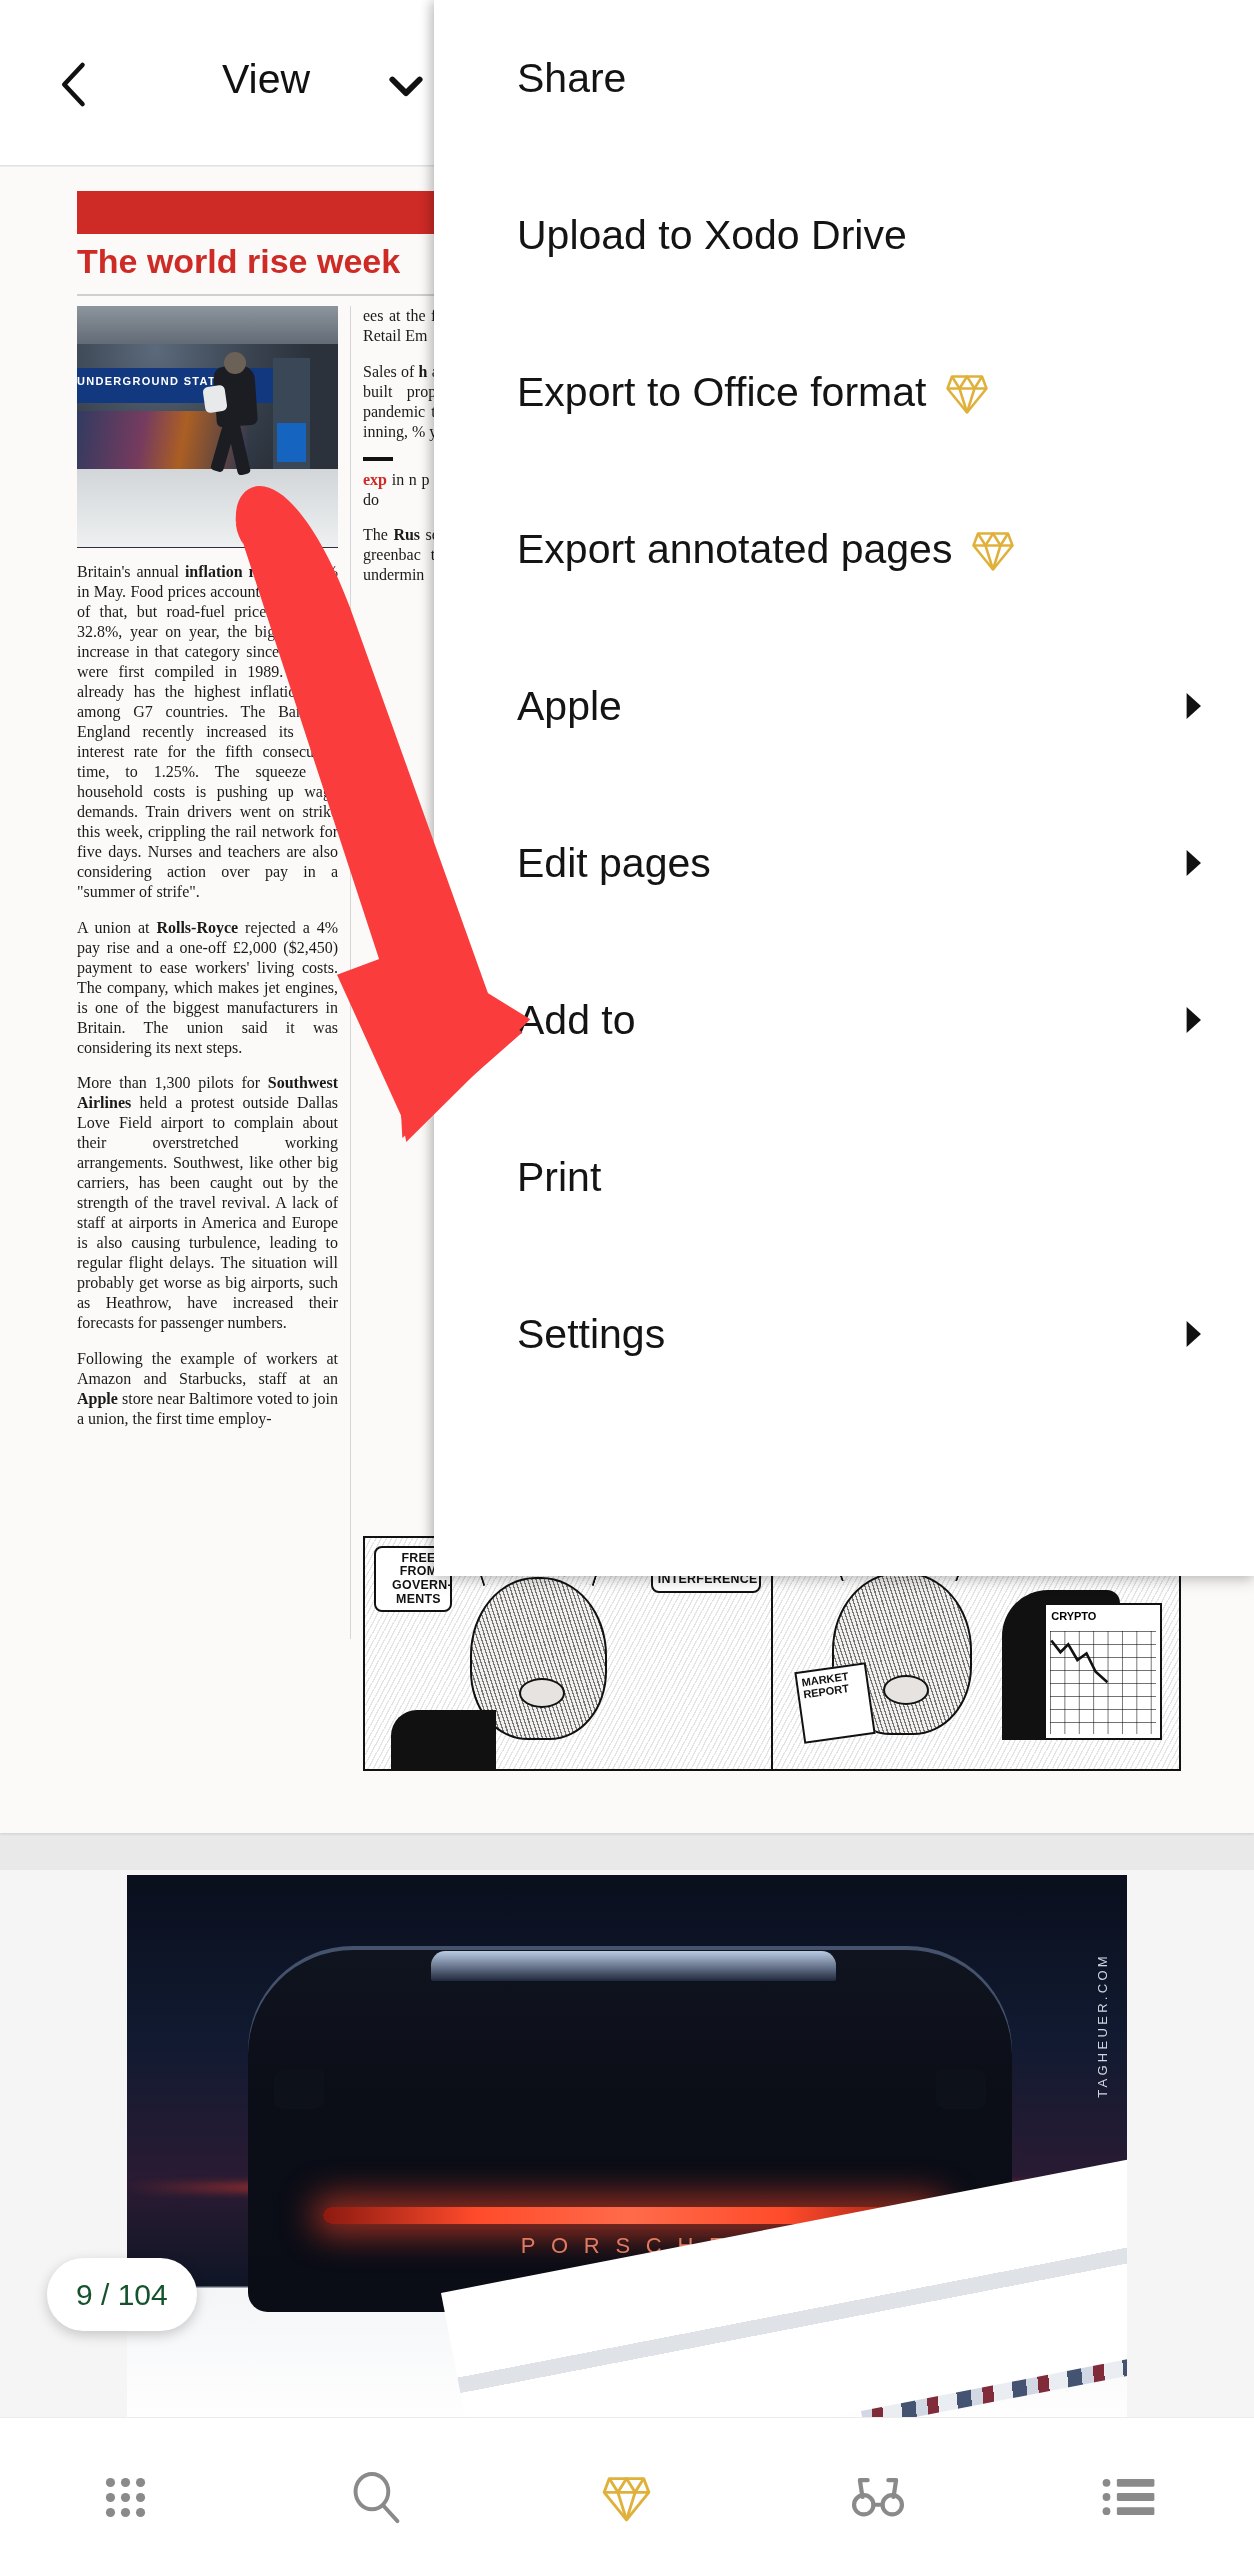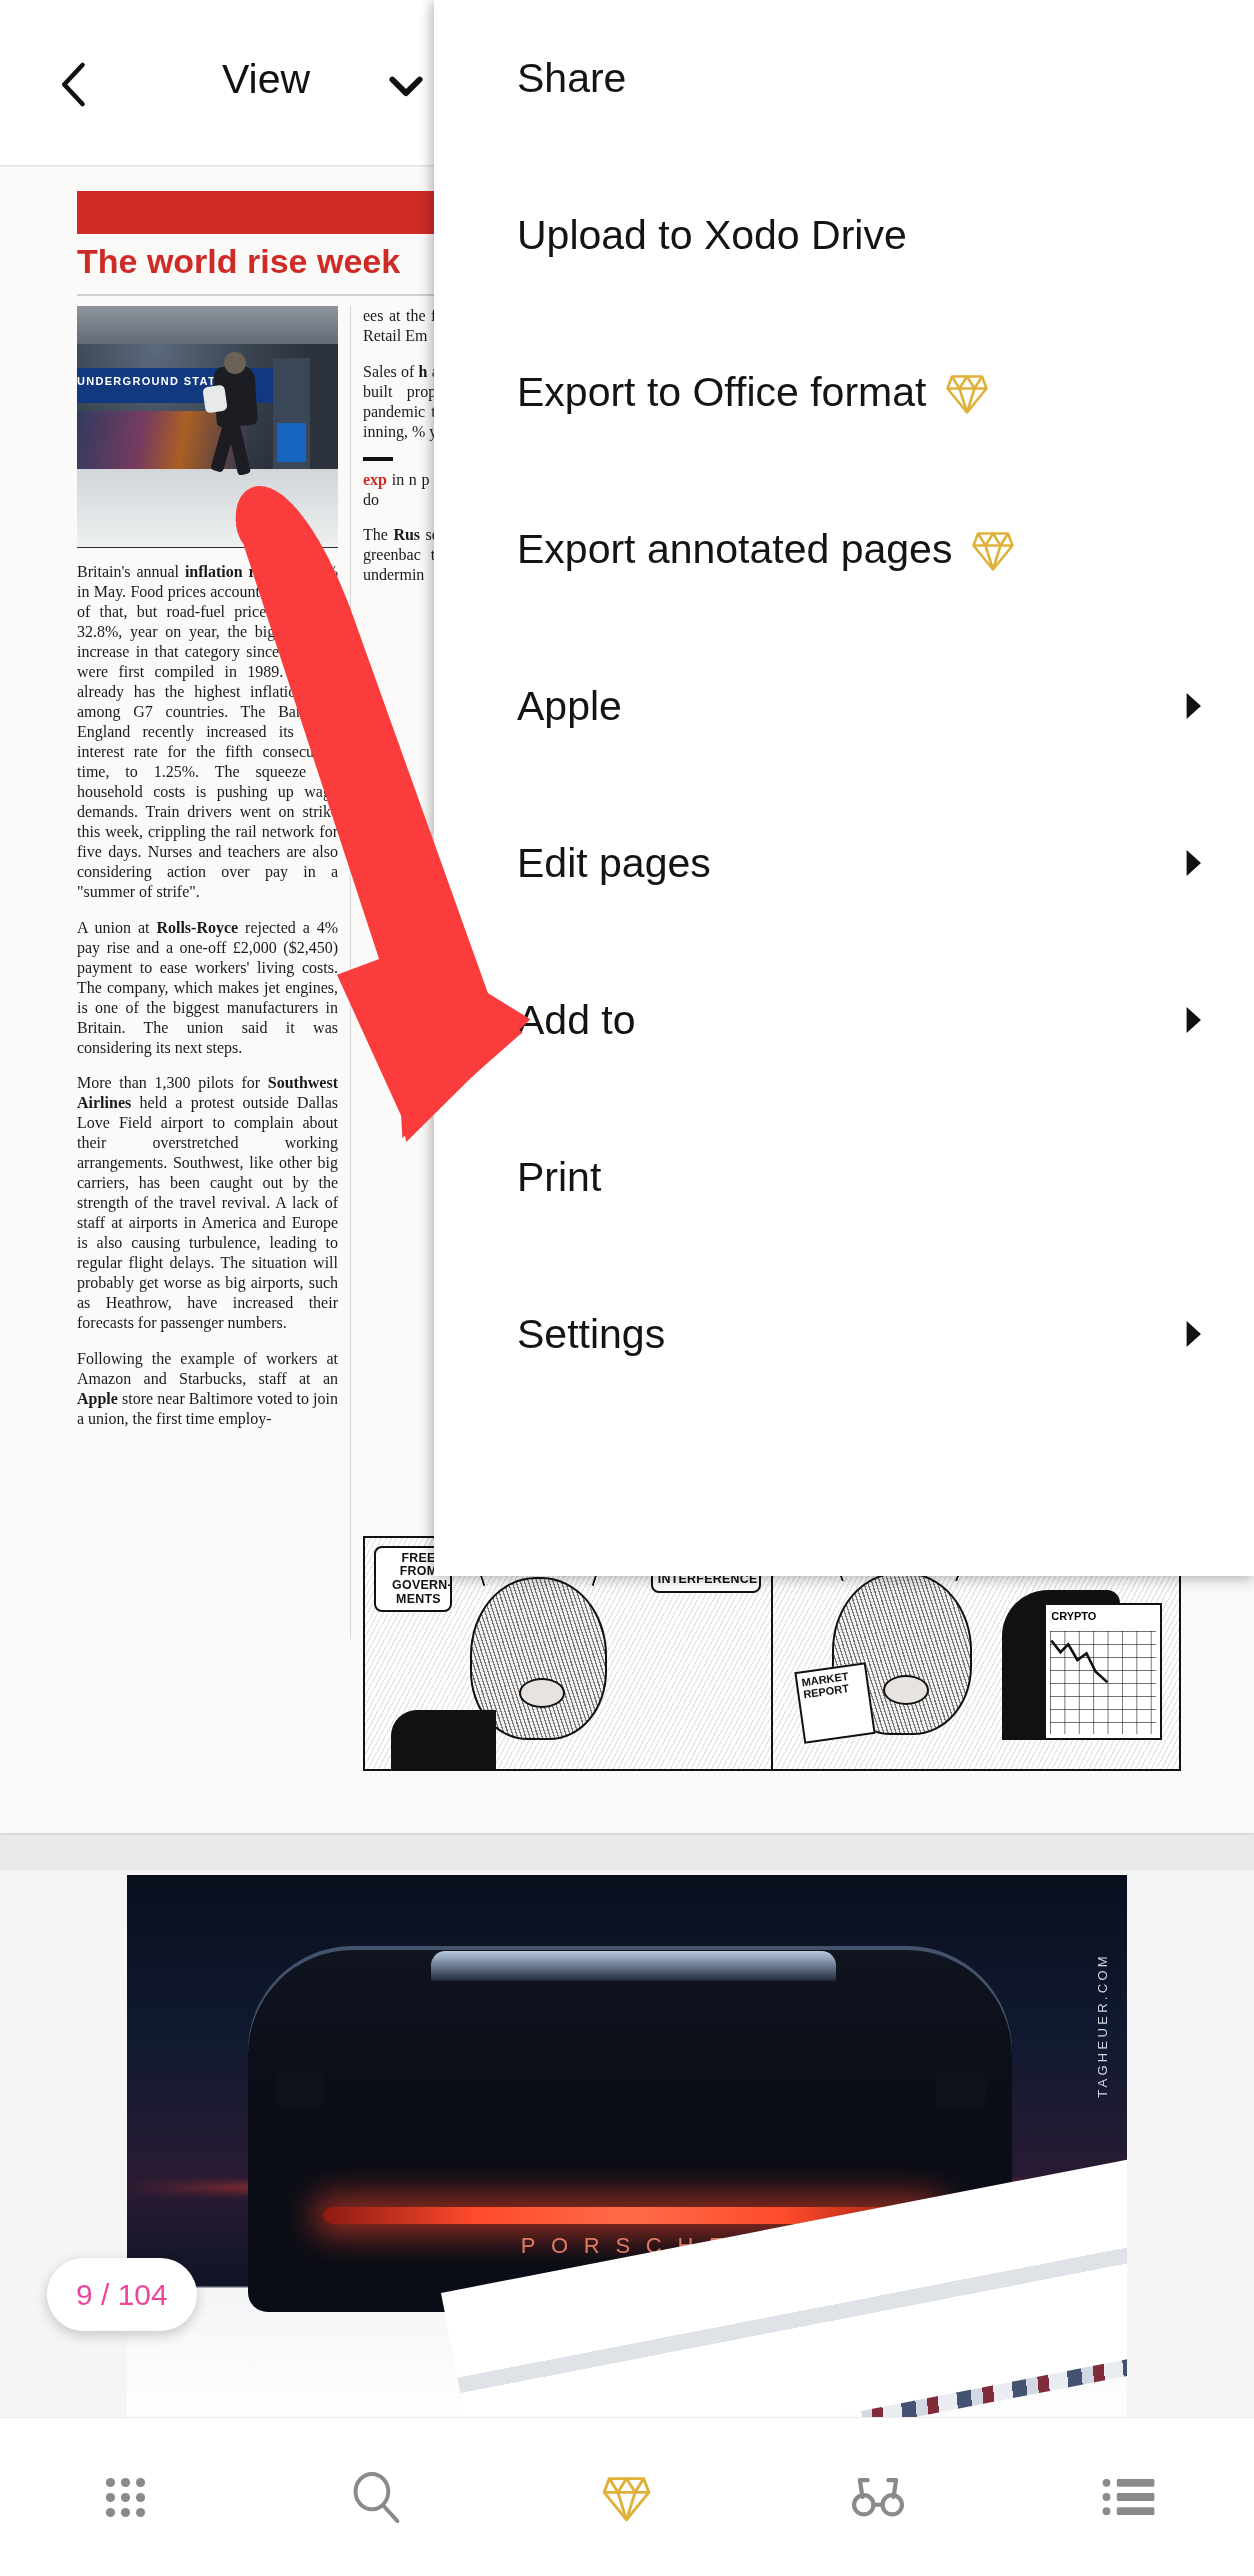--- a/index.html
+++ b/index.html
@@ -227,21 +227,21 @@
     position:absolute; right:17px; top:78px;
     writing-mode:vertical-rl; transform:rotate(180deg);
     color:#cfd6e2; font-size:13px; letter-spacing:3.3px;
     font-family:"Liberation Sans", sans-serif;
   }
 
   
   .page-pill {
     position:absolute; left:47px; top:2258px; z-index:12;
     background:#ffffff; border-radius:39px;
-    padding:19.6px 29px; font-size:30px; color:#ec4899;
+    padding:19.6px 29px; font-size:30px; color:#14532d;
     box-shadow:0 3.9px 13px rgba(0,0,0,.2);
     font-family:"Liberation Sans", sans-serif;
   }
 
   
   .bottombar {
     position:absolute; left:0; top:2417px; width:1254px; height:159px;
     background:#ffffff; z-index:12;
     border-top:1.3px solid #ececec;
     display:flex; align-items:center;

